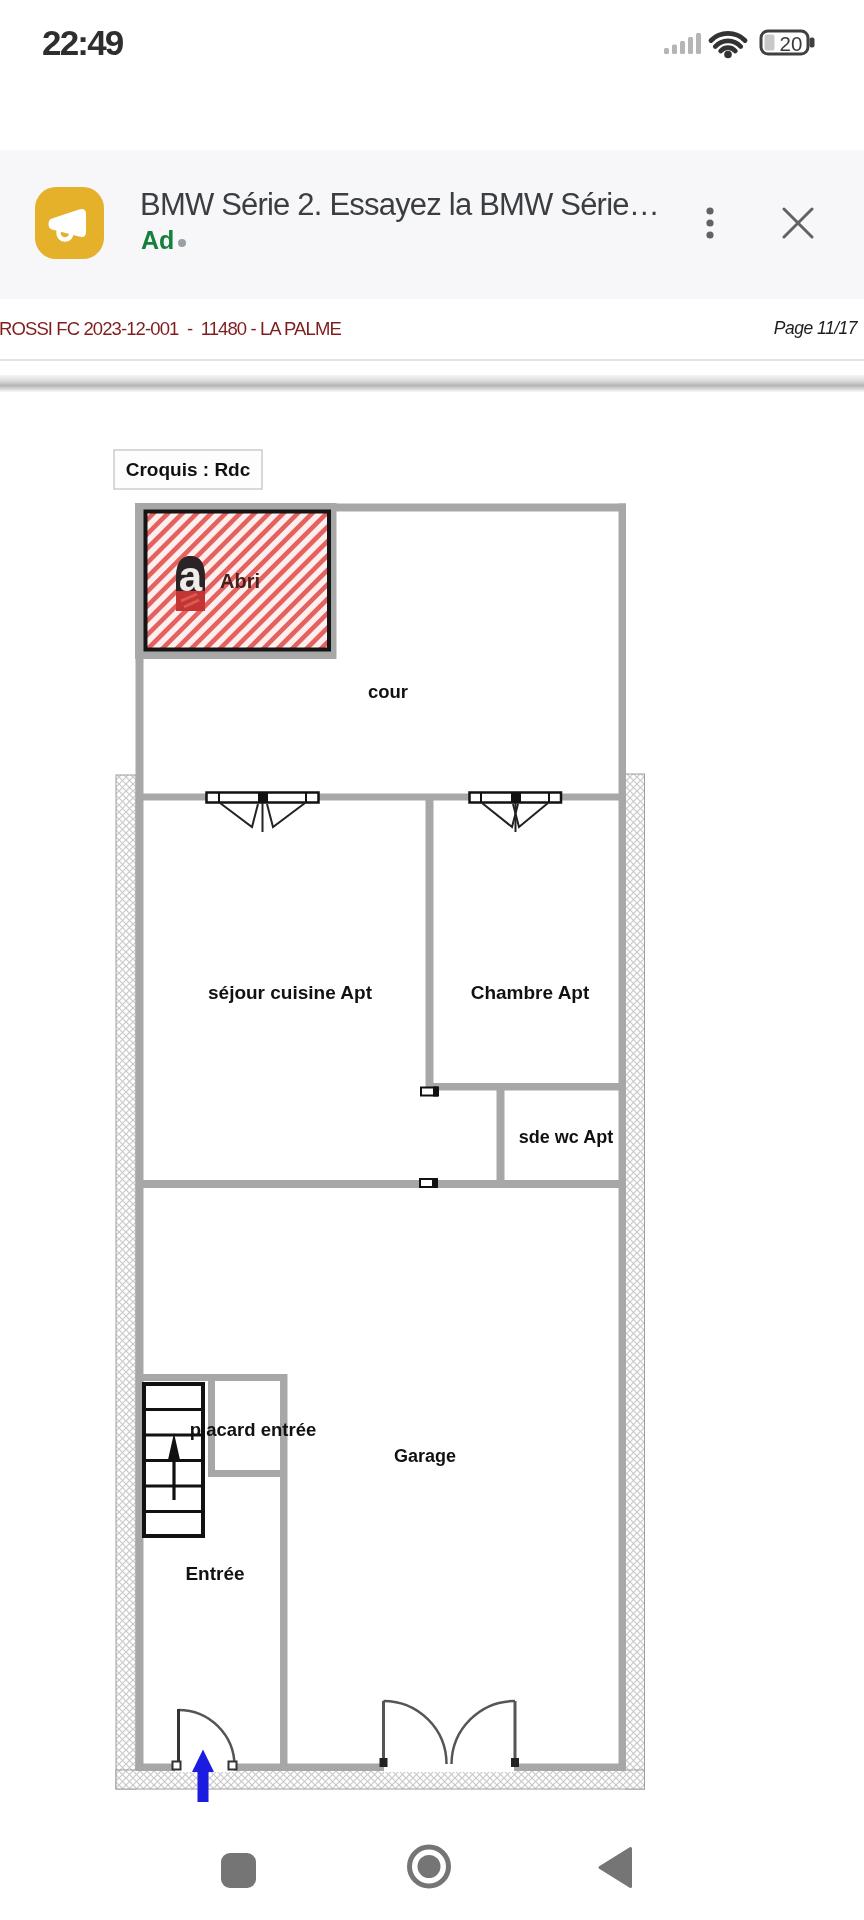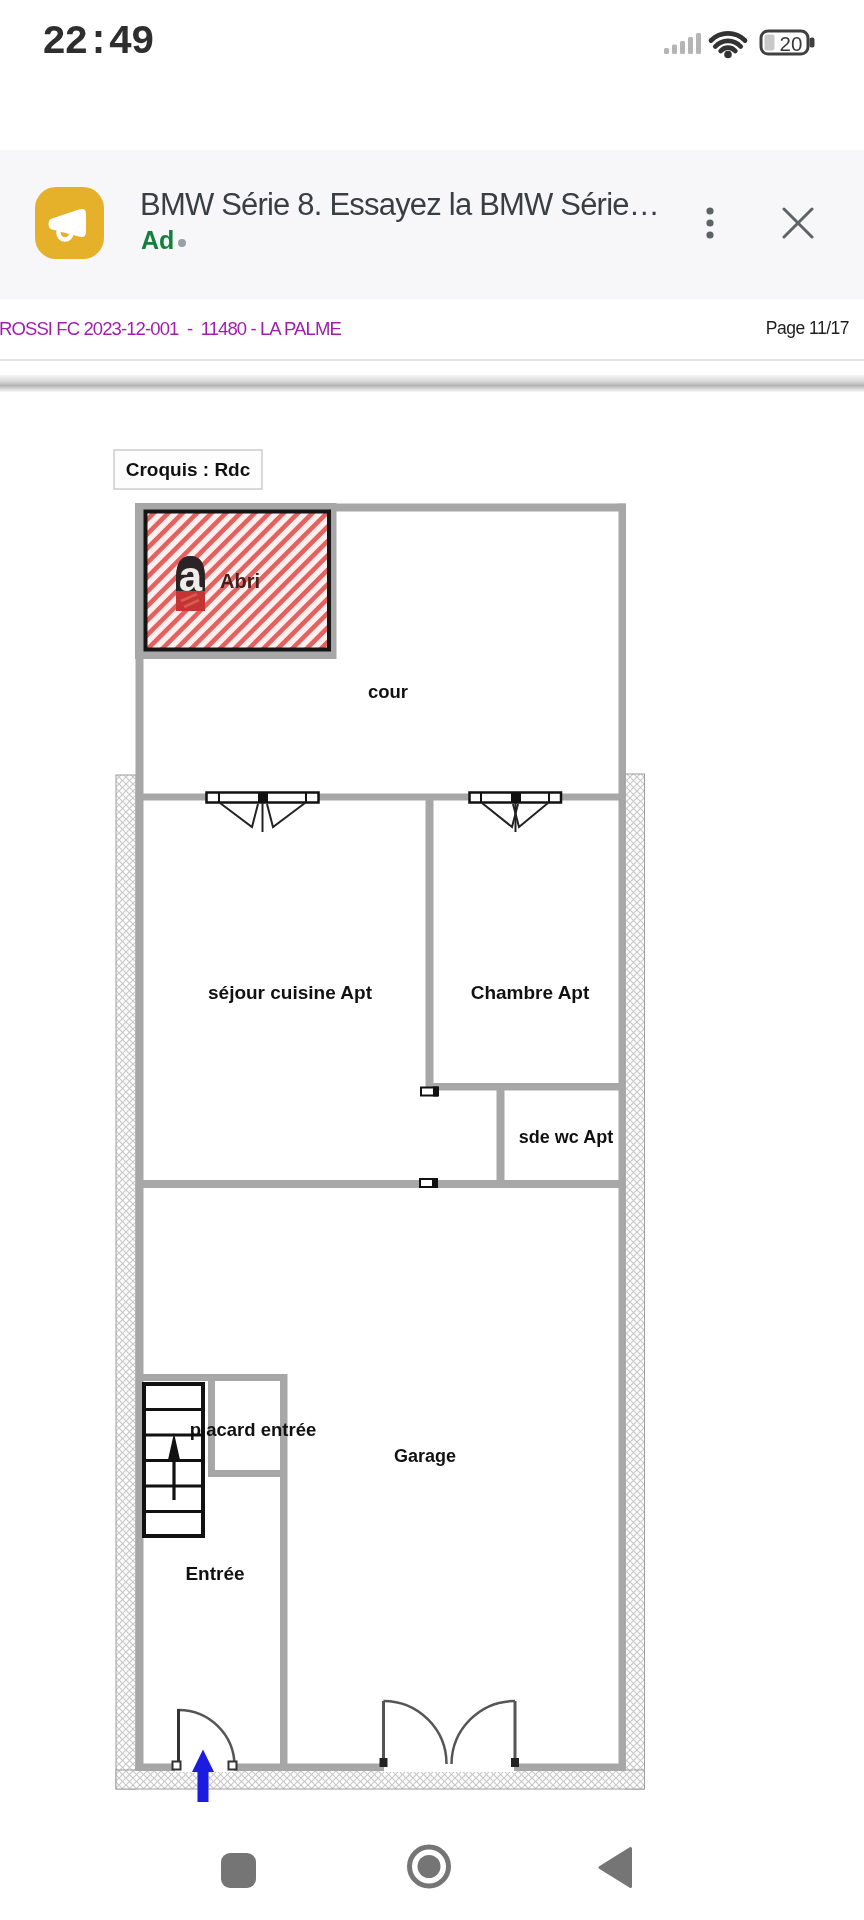--- a/index.html
+++ b/index.html
@@ -2,21 +2,21 @@
 <html><head>
 <meta charset="utf-8">
 <style>
 html,body{margin:0;padding:0;}
 body{width:864px;height:1920px;background:#ffffff;font-family:"Liberation Sans",sans-serif;position:relative;overflow:hidden;}
 .abs{position:absolute;}
 </style>
 </head>
 <body>
 
-<div class="abs" style="left:42px;top:27px;font-size:40px;font-weight:700;color:#2e2e2e;letter-spacing:-1.8px;line-height:32px;font-family:Liberation Mono, monospace;">22:49</div>
+<div class="abs" style="left:42px;top:27px;font-size:35px;font-weight:700;color:#2e2e2e;letter-spacing:-1.8px;line-height:32px;">22:49</div>
 
 <svg class="abs" style="left:0;top:0;" width="864" height="70" viewBox="0 0 864 70">
 
   <g fill="#b5b5b5">
     <rect x="664" y="48" width="5" height="6" rx="1.5"></rect>
     <rect x="672" y="44.5" width="5" height="9.5" rx="1.5"></rect>
     <rect x="680" y="41" width="5" height="13" rx="1.5"></rect>
     <rect x="688" y="37" width="5" height="17" rx="1.5"></rect>
     <rect x="696" y="33" width="5" height="21" rx="1.5"></rect>
   </g>
@@ -37,40 +37,40 @@
 </svg>
 
 <div class="abs" style="left:0;top:150px;width:864px;height:149px;background:#f7f7f9;"></div>
 
 <div class="abs" style="left:35px;top:187px;width:69px;height:72px;background:#e5b02a;border-radius:21px;"></div>
 <svg class="abs" style="left:35px;top:187px;" width="69" height="72" viewBox="0 0 69 72">
   <circle cx="30" cy="46" r="6.5" fill="none" stroke="#ffffff" stroke-width="4.5"></circle>
   <path d="M17,31.5 L44,22.5 Q51,20.5 51,27 L51,45 Q51,51.5 44,49.5 L17,42.5 Q13.5,41.5 13.5,37 Q13.5,32.5 17,31.5 Z" fill="#ffffff"></path>
 </svg>
 
-<div class="abs" style="left:140px;top:189px;font-size:31px;color:#3a3e42;white-space:nowrap;letter-spacing:-0.8px;line-height:32px;">BMW Série 8. Essayez la BMW Série…</div>
+<div class="abs" style="left:140px;top:189px;font-size:31px;color:#3a3e42;white-space:nowrap;letter-spacing:-0.8px;line-height:32px;">BMW Série 2. Essayez la BMW Série…</div>
 
 <div class="abs" style="left:141px;top:228px;font-size:25px;font-weight:700;color:#15803d;line-height:25px;">Ad</div>
 <div class="abs" style="left:178px;top:239px;width:8px;height:8px;border-radius:50%;background:#9aa0a6;"></div>
 
 <svg class="abs" style="left:700px;top:203px;" width="20" height="40" viewBox="0 0 20 40">
   <g fill="#5f6368">
     <circle cx="10" cy="8" r="3.6"></circle>
     <circle cx="10" cy="20" r="3.6"></circle>
     <circle cx="10" cy="32" r="3.6"></circle>
   </g>
 </svg>
 
 <svg class="abs" style="left:782px;top:207px;" width="32" height="32" viewBox="0 0 32 32">
   <path d="M2,2 L30,30 M30,2 L2,30" stroke="#5f6368" stroke-width="3" stroke-linecap="round"></path>
 </svg>
 
-<div class="abs" style="left:-1px;top:319px;font-size:18.5px;letter-spacing:-0.9px;color:#a21caf;line-height:19px;">ROSSI FC 2023-12-001&nbsp; -&nbsp; 11480 - LA PALME</div>
-
-<div class="abs" style="right:15px;top:319px;font-size:17.5px;letter-spacing:-0.5px;color:#1d1d1d;line-height:19px;">Page 11/17</div>
+<div class="abs" style="left:-1px;top:319px;font-size:18.5px;letter-spacing:-0.9px;color:#7f1d1d;line-height:19px;">ROSSI FC 2023-12-001&nbsp; -&nbsp; 11480 - LA PALME</div>
+
+<div class="abs" style="right:7px;top:319px;font-size:17.5px;letter-spacing:-0.5px;color:#1d1d1d;line-height:19px;font-style:italic;">Page 11/17</div>
 
 <div class="abs" style="left:0;top:359px;width:864px;height:2px;background:#e3e3e3;"></div>
 
 <div class="abs" style="left:0;top:375px;width:864px;height:17px;background:linear-gradient(#f4f4f4,#dcdcdc 35%,#b4b4b4 62%,#d5d5d5 80%,#f8f8f8);"></div>
 
 <svg class="abs" style="left:0;top:0;" width="864" height="1920" viewBox="0 0 864 1920">
   <defs>
     <pattern id="redhatch" width="10.2" height="10.2" patternUnits="userSpaceOnUse" patternTransform="rotate(45)">
       <rect width="10.2" height="10.2" fill="#fcefee"></rect>
       <rect width="4.6" height="10.2" fill="#e4615f"></rect>

